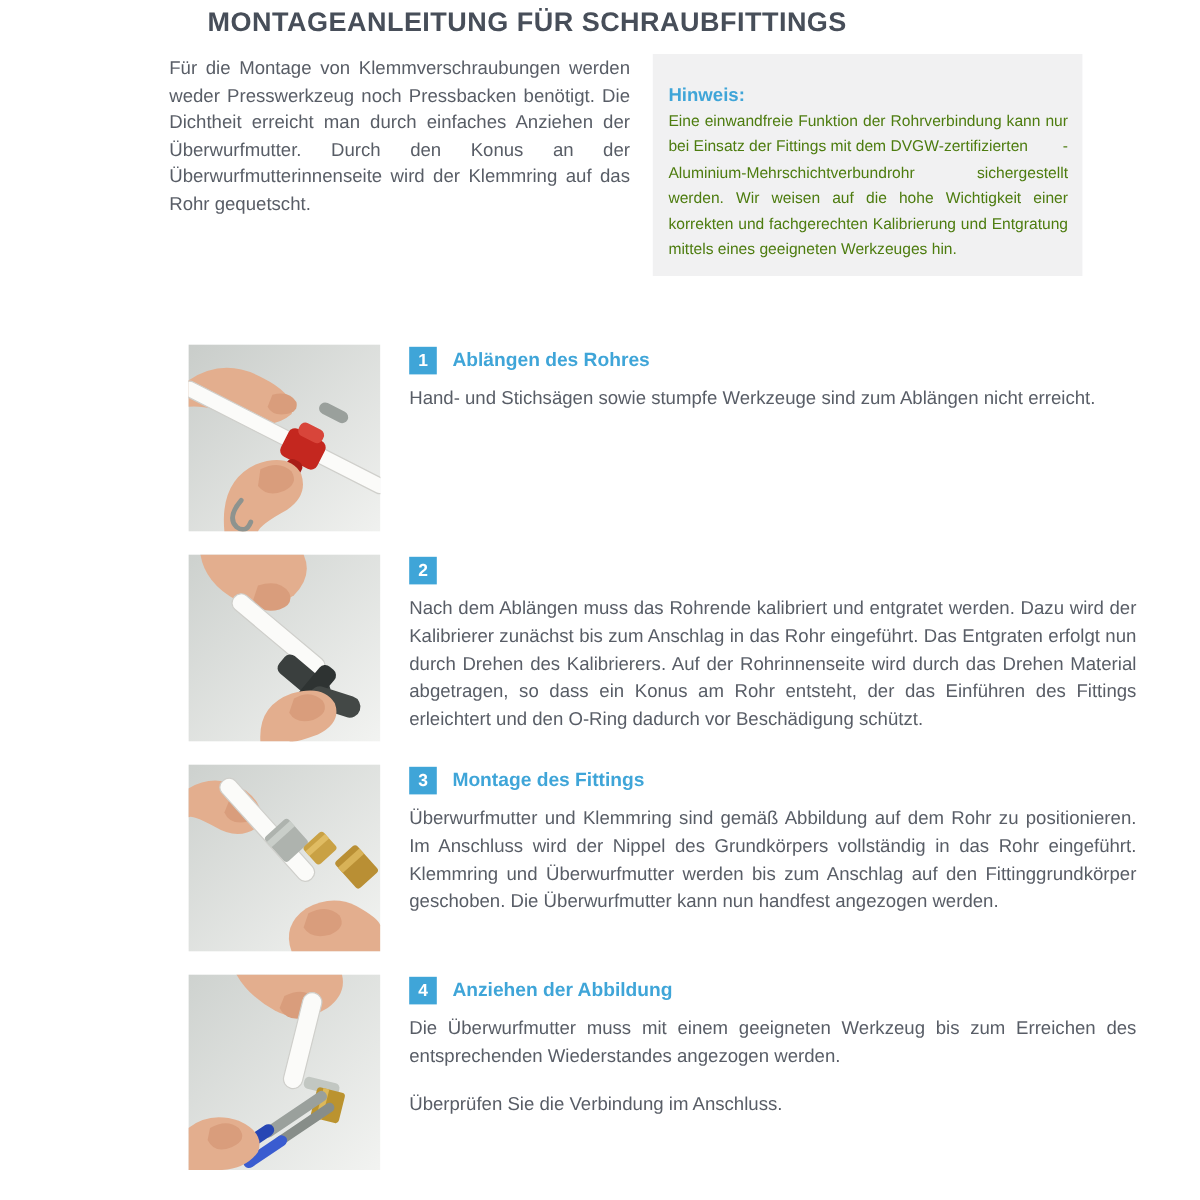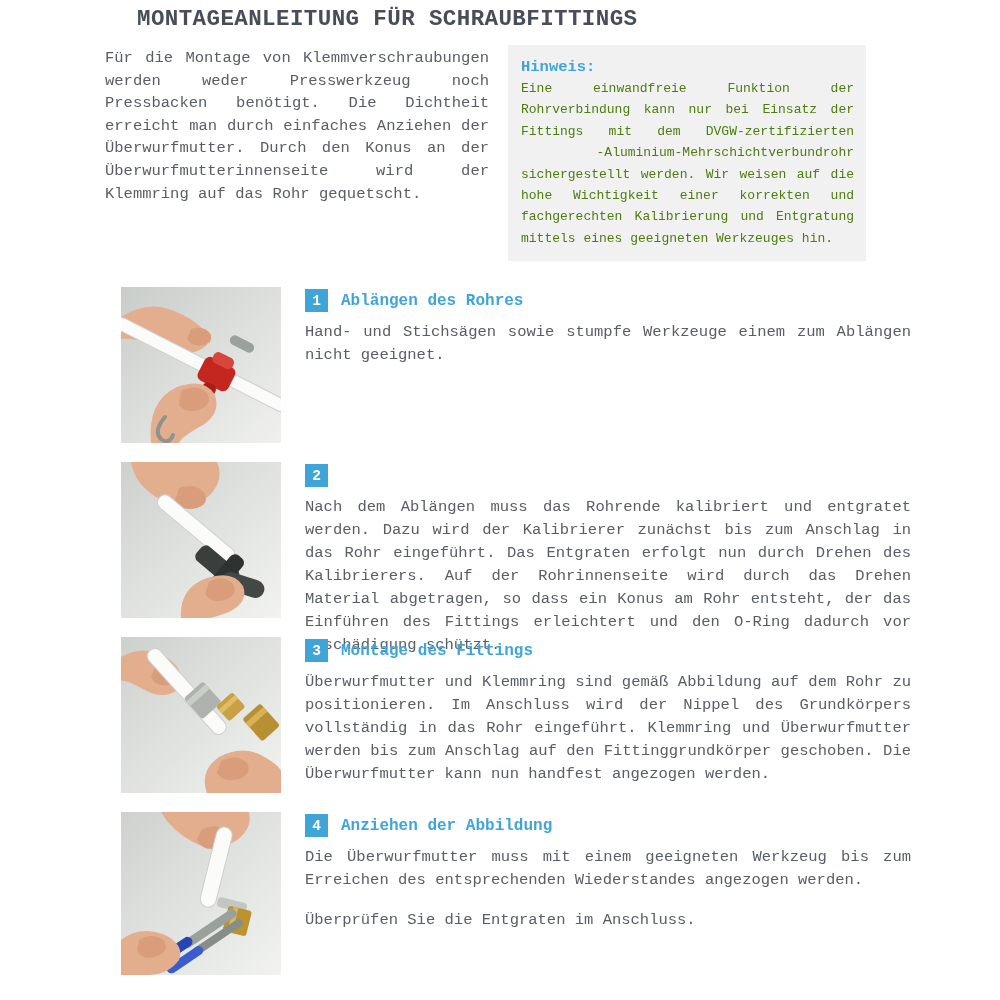--- a/index.html
+++ b/index.html
@@ -1,32 +1,32 @@
 <!DOCTYPE html>
 <html><head>
 <meta charset="utf-8">
 <style>
   * { box-sizing: border-box; }
   html,body { margin:0; padding:0; background:#ffffff; }
   .page {
     position:relative; width:924px; height:1000px; background:#ffffff;
-    font-family:Liberation Mono, monospace; overflow:hidden;
+    font-family:Liberation Sans, sans-serif; overflow:hidden;margin-left:36px;
   }
   .title {
     position:absolute; left:137px; top:4px; margin:0;
     font-size:22.5px; line-height:30px; font-weight:bold;
     color:#474e59; letter-spacing:0.4px;
   }
   .intro {
     position:absolute; left:105px; top:47px; width:384px; margin:0;
     font-size:15.5px; line-height:22.6px; text-align:justify; color:#585d66;
   }
   .note {
     position:absolute; left:508px; top:45px; width:358px; min-height:153px;
-    background:#f1f1f2; padding:12px 12px 12px 13px;
+    background:#f1f1f2; padding:24px 12px 12px 13px;
   }
   .note-label { font-size:15.5px; line-height:21px; font-weight:bold; color:#3fa5d8; }
   .note-text {
     margin:0; font-size:13px; line-height:21.4px; text-align:justify; color:#4d7c0f;
   }
   .step { position:absolute; left:121px; width:790px; display:flex; gap:24px; }
   .photo { width:160px; height:156px; flex:none; }
   .photo.tall { height:163px; }
   .photo svg { display:block; width:100%; height:100%; }
   .content { flex:1; min-width:0; padding-top:2px; }
@@ -85,21 +85,21 @@
         <path d="M60 104 q16 -8 26 2 q6 10 -6 16 q-14 6 -22 -4 z" fill="#d99d7c"></path>
 
         <path d="M44 130 q-12 14 -4 22 q8 6 12 -4" fill="none" stroke="#8d938f" stroke-width="4" stroke-linecap="round"></path>
       </svg>
     </div>
     <div class="content">
       <div class="step-head">
         <span class="badge">1</span>
         <h2 class="step-title">Ablängen des Rohres</h2>
       </div>
-      <p>Hand- und Stichsägen sowie stumpfe Werkzeuge einem zum Ablängen nicht geeignet.</p>
+      <p>Hand- und Stichsägen sowie stumpfe Werkzeuge sind zum Ablängen nicht erreicht.</p>
     </div>
   </section>
 
   <section class="step" style="top:462px;">
     <div class="photo">
       <svg viewBox="0 0 160 156">
         <defs>
           <linearGradient id="bg2" x1="0" y1="0" x2="1" y2="1">
             <stop offset="0" stop-color="#cdd1ce"></stop>
               <stop offset="1" stop-color="#f2f3f1"></stop>
@@ -213,17 +213,17 @@
         <path d="M0 163 L0 128 Q18 114 42 122 Q64 132 58 148 Q48 162 28 163 Z" fill="#e3ae8e"></path>
         <path d="M18 128 q14 -8 24 0 q8 10 -6 16 q-14 6 -20 -6 z" fill="#d99d7c"></path>
       </svg>
     </div>
     <div class="content">
       <div class="step-head">
         <span class="badge">4</span>
         <h2 class="step-title">Anziehen der Abbildung</h2>
       </div>
       <p>Die Überwurfmutter muss mit einem geeigneten Werkzeug bis zum Erreichen des entspre­chenden Wiederstandes angezogen werden.</p>
-      <p>Überprüfen Sie die Entgraten im Anschluss.</p>
+      <p>Überprüfen Sie die Verbindung im Anschluss.</p>
     </div>
   </section>
 
 </div>
 
 </body></html>

